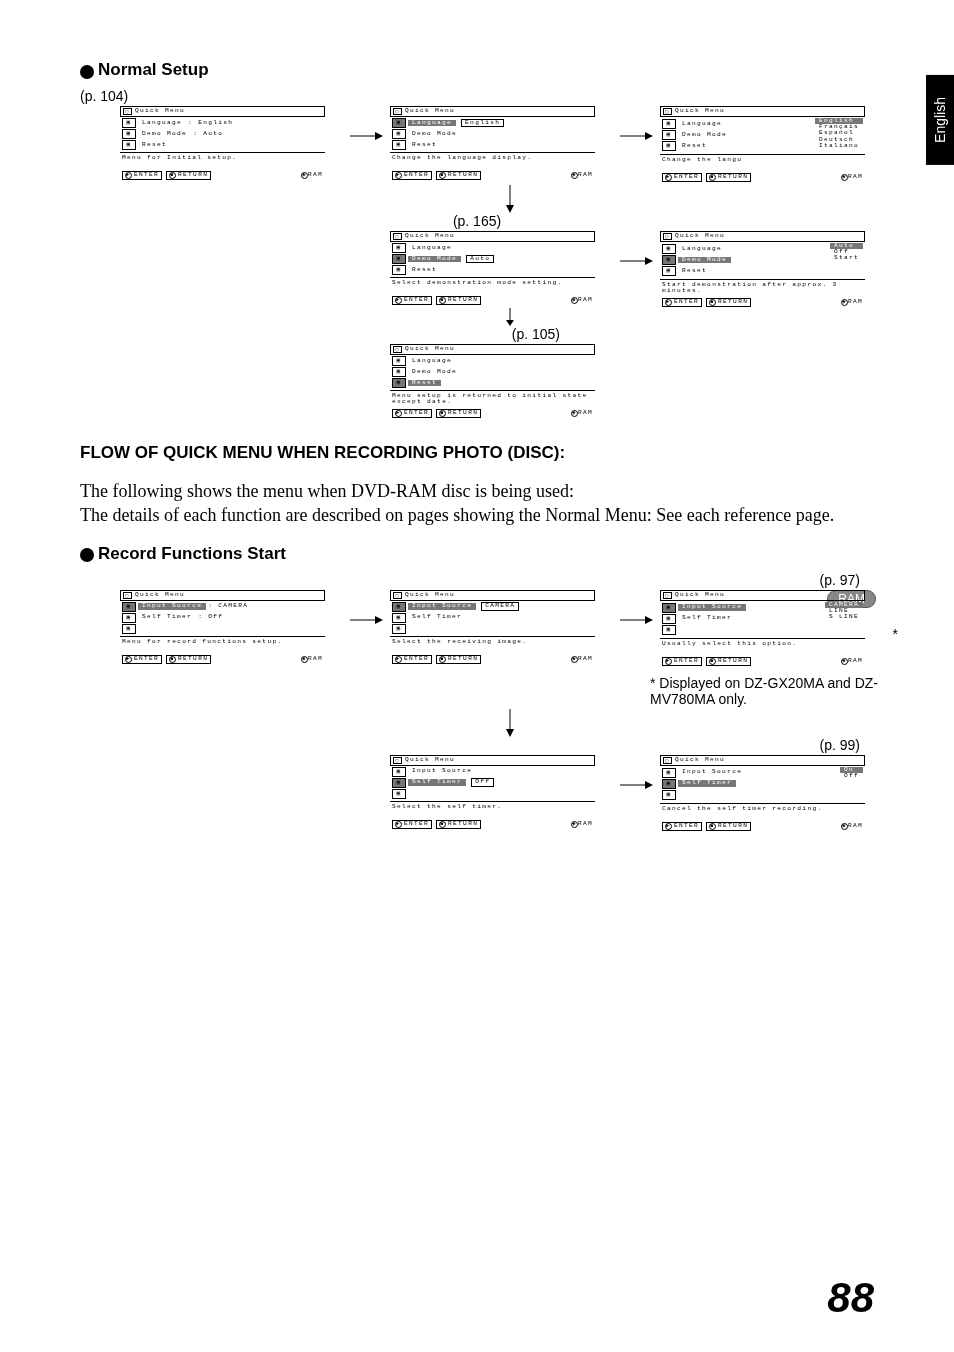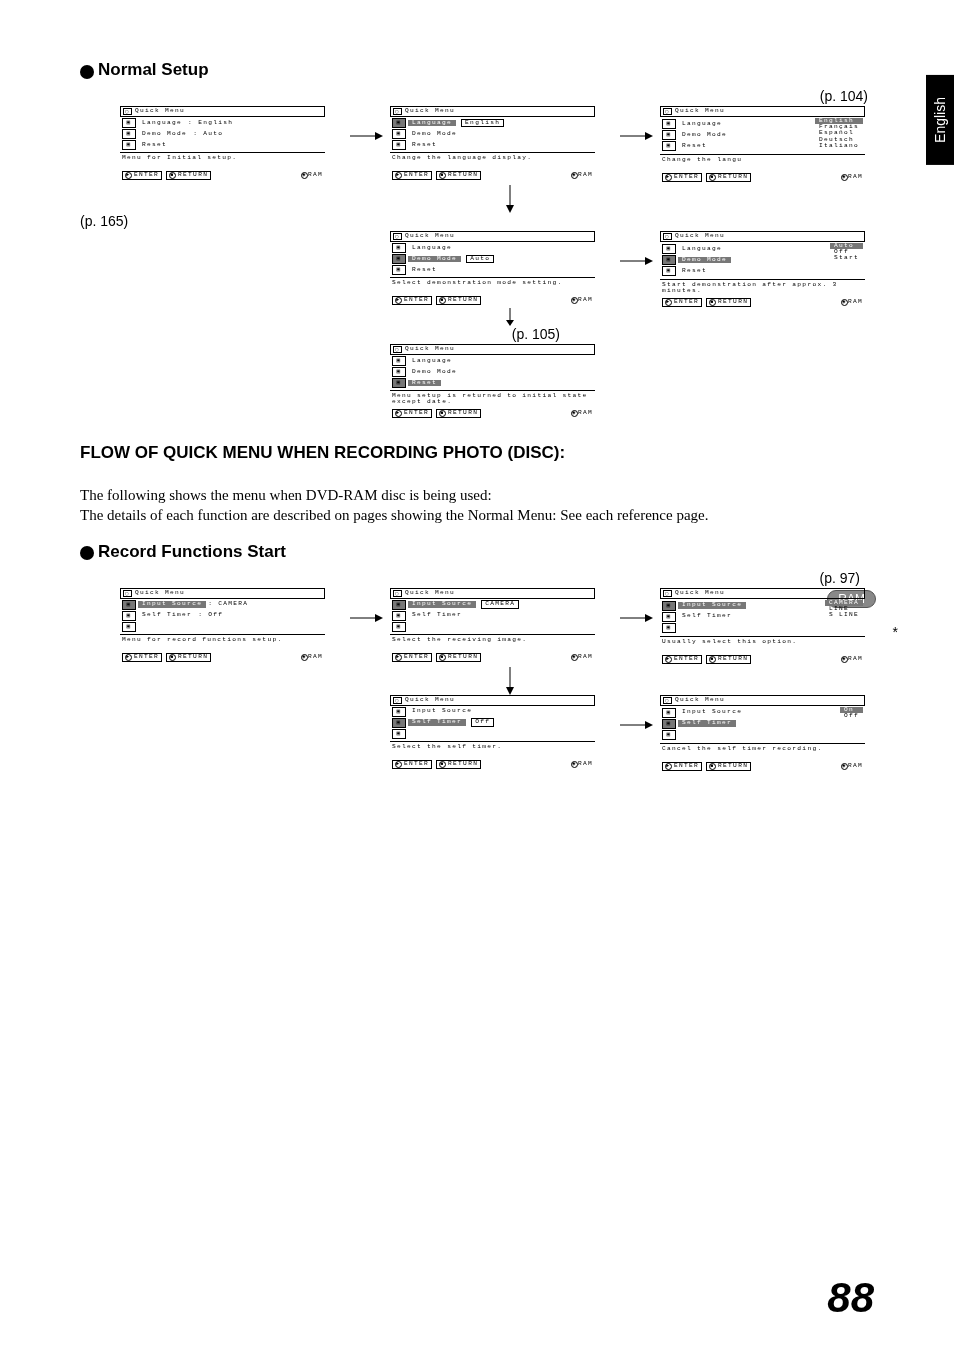--- a/index.html
+++ b/index.html
@@ -1,22 +1,22 @@
 <!DOCTYPE html>
 <html><head>
 <meta charset="utf-8">
 <style>
   * { box-sizing: border-box; }
   body { margin: 0; padding: 0; width: 954px; height: 1352px; background: #fff; font-family: Arial, Helvetica, sans-serif; position: relative; }
   .page { padding: 60px 80px 40px 80px; position: relative; height: 100%; }
   .tab { position: absolute; right: 0; top: 75px; background: #000; color: #fff; padding: 22px 6px; font-size: 14px; writing-mode: vertical-rl; transform: rotate(180deg); }
   .bullet-heading { font-size: 17px; font-weight: bold; margin-bottom: 8px; }
   .bullet-heading .dot { font-size: 22px; vertical-align: middle; display: inline-block; width: 14px; height: 14px; background:#000; border-radius:50%; margin-right:4px; position:relative; top:1px; }
-  .section-h { font-size: 17px; font-weight: bold; margin: 20px 0 22px 0; }
-  .body-text { font-size: 15px; font-family: Georgia, 'Times New Roman', serif; margin: 6px 0 16px 0; line-height: 1.35; }
+  .section-h { font-size: 17px; font-weight: bold; margin: 20px 0 16px 0; }
+  .body-text { font-size: 18px; font-family: Georgia, 'Times New Roman', serif; margin: 6px 0 16px 0; line-height: 1.35; }
   .badge { position: absolute; right: 78px; border: 1px solid #555; border-radius: 10px; padding: 1px 10px; font-size: 12px; background: #888; color:#fff; }
   .pgno { position: absolute; right: 80px; bottom: 30px; font-size: 42px; font-weight: 900; font-style: italic; }
   .pref { font-size: 14px; text-align: right; margin-bottom: 2px; }
   .note { font-size: 14px; margin-top: 8px; }
   .asterisk { position:absolute; font-size:14px; }
 
   .flow-area { position: relative; }
   .flow-grid { display: grid; grid-template-columns: 220px 50px 220px 50px 220px; gap: 4px 0; align-items: start; margin-left: 40px; }
   .arrow-h, .arrow-v { display:flex; align-items:center; justify-content:center; }
   .arrow-h svg, .arrow-v svg { display:block; }
@@ -55,21 +55,21 @@
 <div class="page">
   <div class="tab">English</div>
 
   <div class="bullet-heading">
     <span class="dot"></span><span>Normal Setup</span>
   </div>
 
   <div class="flow-area" style="margin-bottom:24px;">
 
     <div style="position:relative;">
-      <div class="pref" style="text-align:right; margin-right:6px;">(p. 104)</div>
+      <div class="pref" style="text-align:left; margin-right:30px;">(p. 104)</div>
       <div class="flow-grid">
 
         <div class="flow-block">
             <div class="menubox">
               <div class="titlebar">
                 <span class="ticon">▢</span>
                 <span>Quick Menu</span>
               </div>
               <div class="body">
                 <div class="mrow">
@@ -183,21 +183,21 @@
           </div>
       </div>
 
       <div style="margin-left:420px; height:30px;">
         <svg width="20" height="30">
             <line x1="10" y1="2" x2="10" y2="22" stroke="#000"></line>
             <polygon points="6,22 10,30 14,22" fill="#000"></polygon>
           </svg>
       </div>
 
-      <div class="pref" style="text-align:left; margin-right:0;">(p. 165)</div>
+      <div class="pref" style="text-align:center; margin-right:0;">(p. 165)</div>
       <div class="flow-grid">
         <div></div>
           <div></div>
         <div class="flow-block">
             <div class="menubox">
               <div class="titlebar">
                 <span class="ticon">▢</span>
                 <span>Quick Menu</span>
               </div>
               <div class="body">
@@ -439,28 +439,30 @@
                 <span class="fb"><span class="fc">▶</span>ENTER</span>
                 <span class="fb"><span class="fc">■</span>RETURN</span>
                 <span class="sp"></span>
                 <span><span class="fc">◉</span>RAM</span>
               </div>
             </div>
           </div>
         <span class="asterisk" style="right:-18px; top:36px;">*</span>
       </div>
     </div>
+    <div class="note" style="margin-left:570px; width:240px;">* Displayed on DZ-GX20MA and DZ-MV780MA only.</div>
 
     <div style="margin-left:420px; height:30px;">
       <svg width="20" height="30">
           <line x1="10" y1="2" x2="10" y2="22" stroke="#000"></line>
           <polygon points="6,22 10,30 14,22" fill="#000"></polygon>
         </svg>
     </div>
 
+    <div class="pref" style="text-align:right; margin-right:14px;">(p. 99)</div>
     <div class="flow-grid">
       <div></div>
         <div></div>
       <div class="flow-block">
           <div class="menubox">
             <div class="titlebar">
               <span class="ticon">▢</span>
               <span>Quick Menu</span>
             </div>
             <div class="body">

